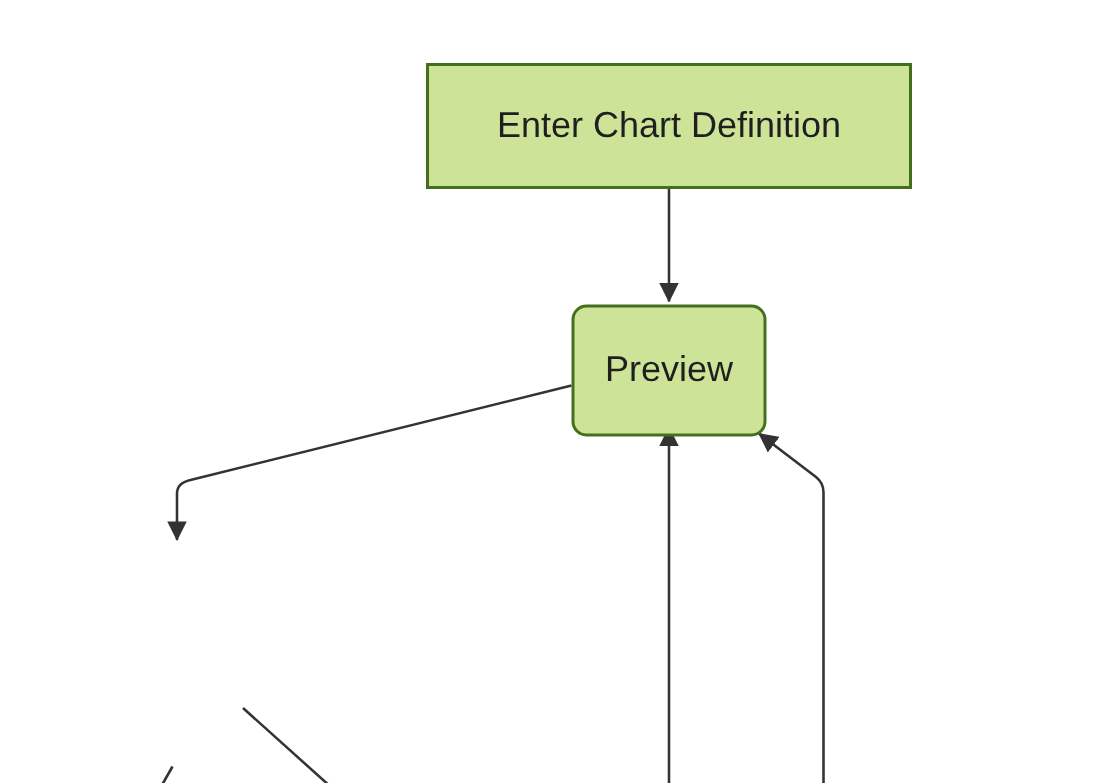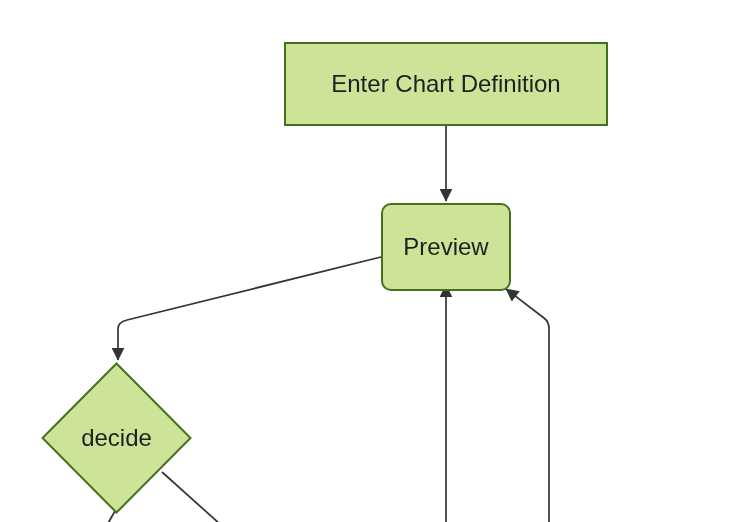--- a/index.html
+++ b/index.html
@@ -100,20 +100,14 @@
   </svg>
 
   <div class="node node-rect">
     <span class="node-label">Enter Chart Definition</span>
   </div>
 
   <div class="node node-rounded">
     <span class="node-label">Preview</span>
   </div>
 
-  <div class="node node-diamond">
-    <svg viewBox="0 0 151 152" xmlns="http://www.w3.org/2000/svg" preserveAspectRatio="none">
-      <polygon points="75.5,1.5 149.5,76 75.5,150.5 1.5,76"></polygon>
-    </svg>
-    <span class="node-label">decide</span>
-  </div>
 
 </div>
 
 </body></html>

